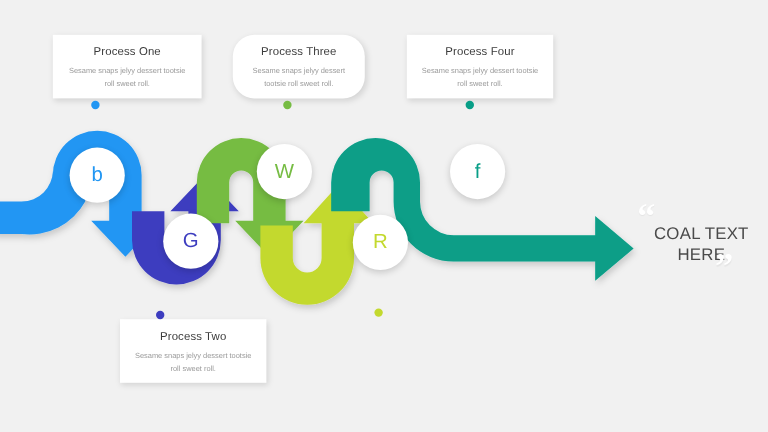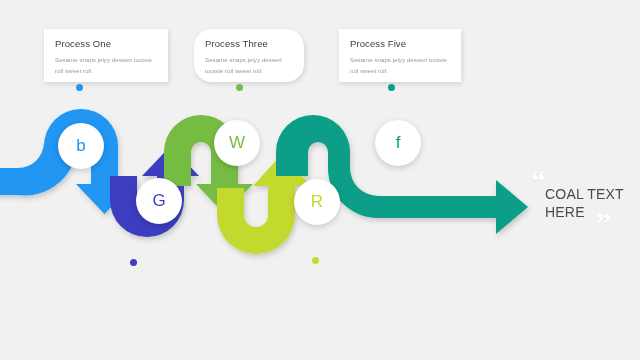--- a/index.html
+++ b/index.html
@@ -12,20 +12,21 @@
     background: #f1f1f1;
     font-family: "Liberation Sans", sans-serif;
     overflow: hidden;
     position: relative;
   }
   #stage {
     position: absolute;
     left: 0; top: 0;
     width: 624px;
     height: 360px;
+    text-align: center;
   }
   #ribbon {
     position: absolute;
     left: 0; top: 0;
     width: 640px;
     height: 360px;
   }
 
   
   .card {
@@ -213,25 +214,30 @@
 tootsie roll sweet roll.</p>
   </div>
 
   <div class="card card-three">
     <p class="card-title">Process Three</p>
     <p class="card-body">Sesame snaps jelyy dessert
 tootsie roll sweet roll.</p>
   </div>
 
   <div class="card card-five">
-    <p class="card-title">Process Five</p>
-    <p class="card-body">Sesame snaps jelyy dessert
-tootsie roll sweet roll.</p>
-  </div>
-
+    <p class="card-title">Process Four</p>
+    <p class="card-body">Sesame snaps jelyy dessert
+tootsie roll sweet roll.</p>
+  </div>
+
+  <div class="card card-two">
+    <p class="card-title">Process Two</p>
+    <p class="card-body">Sesame snaps jelyy dessert
+tootsie roll sweet roll.</p>
+  </div>
 
 
   <div class="dot dot-one" style="background: rgb(33, 150, 243);"></div>
   <div class="dot dot-three" style="background: rgb(118, 188, 67);"></div>
   <div class="dot dot-five" style="background: rgb(8, 158, 135);"></div>
   <div class="dot dot-two" style="background: rgb(61, 61, 191);"></div>
   <div class="dot dot-four" style="background: rgb(195, 217, 46);"></div>
 
   <div class="node node-b">
     <span style="color: rgb(33, 150, 243);">b</span>

